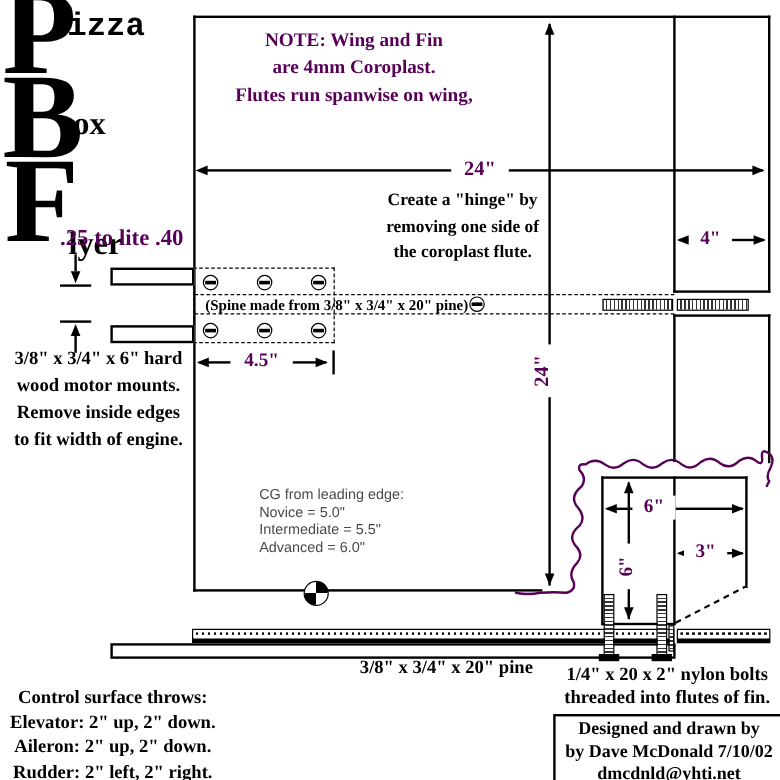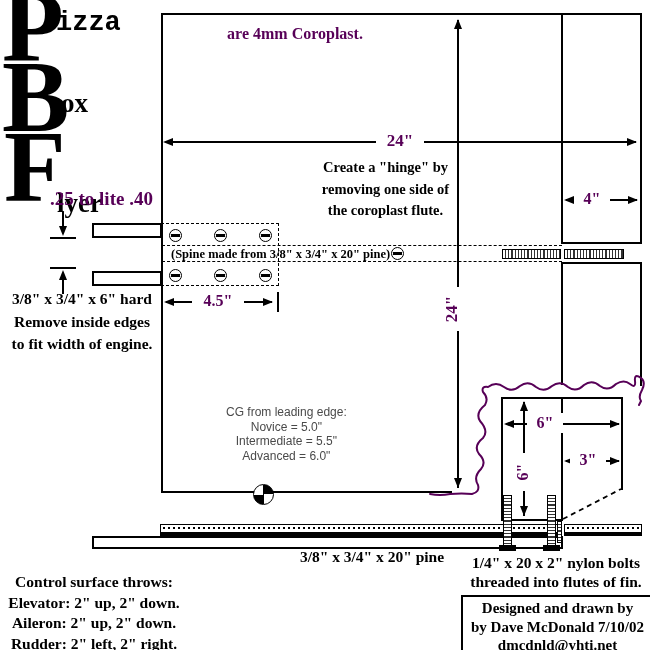--- a/index.html
+++ b/index.html
@@ -69,21 +69,23 @@
 
   <div class="bigletter" style="left:2px;top:-20px;">P</div>
   <div class="titleword" style="left:56px;top:10px;font-family:Liberation Mono, monospace;">izza</div>
   <div class="bigletter" style="left:2px;top:50px;">B</div>
   <div class="titleword" style="left:61px;top:74px;margin-top:16px;">ox</div>
   <div class="bigletter" style="left:4px;top:120px;">F</div>
   <div class="titleword" style="left:57px;top:149px;margin-top:41px;">lyer</div>
   <div class="engine-range">.25 to lite .40</div>
 
   <div class="note-block">
+    <div>NOTE:  Wing and Fin</div>
     <div>are 4mm Coroplast.</div>
+    <div>Flutes run spanwise on wing,</div>
   </div>
 
   <div class="hl" style="left:161px;top:13px;width:481px;"></div>
   <div class="vl" style="left:161px;top:13px;height:480px;"></div>
   <div class="hl" style="left:161px;top:491px;width:291px;"></div>
   <div class="vl" style="left:640px;top:13px;height:231px;"></div>
   <div class="vl" style="left:561px;top:13px;height:231px;"></div>
   <div class="hl" style="left:561px;top:242px;width:81px;"></div>
   <div class="hl" style="left:561px;top:262px;width:81px;"></div>
   <div class="vl" style="left:561px;top:262px;height:123px;"></div>
@@ -141,25 +143,26 @@
   <div>
     <div class="dimline-h" style="left:166px;top:301px;width:106px;"></div>
     <div class="ah ah-l" style="left:164px;top:298px;"></div>
     <div class="ah ah-r" style="left:263px;top:298px;"></div>
     <div class="dimline-v" style="left:277px;top:292px;height:20px;"></div>
     <div class="dimlab" style="left:192px;top:291px;width:52px;">4.5"</div>
   </div>
 
   <div class="mount-block">
     <div>3/8" x 3/4" x 6" hard</div>
+    <div>wood motor mounts.</div>
     <div>Remove inside edges</div>
     <div>to fit width of engine.</div>
   </div>
 
-  <div class="sans-note" style="left:226px;top:405px;line-height:14.5px;text-align:center;">
+  <div class="sans-note" style="left:216px;top:405px;line-height:14.5px;">
     <div>CG from leading edge:</div>
     <div>Novice = 5.0"</div>
     <div>Intermediate = 5.5"</div>
     <div>Advanced = 6.0"</div>
   </div>
 
   <div class="thread-h" style="left:502px;top:249px;width:59px;height:10px;"></div>
   <div class="thread-h" style="left:564px;top:249px;width:60px;height:10px;"></div>
 
   <div class="vl" style="left:501px;top:397px;height:124px;"></div>

